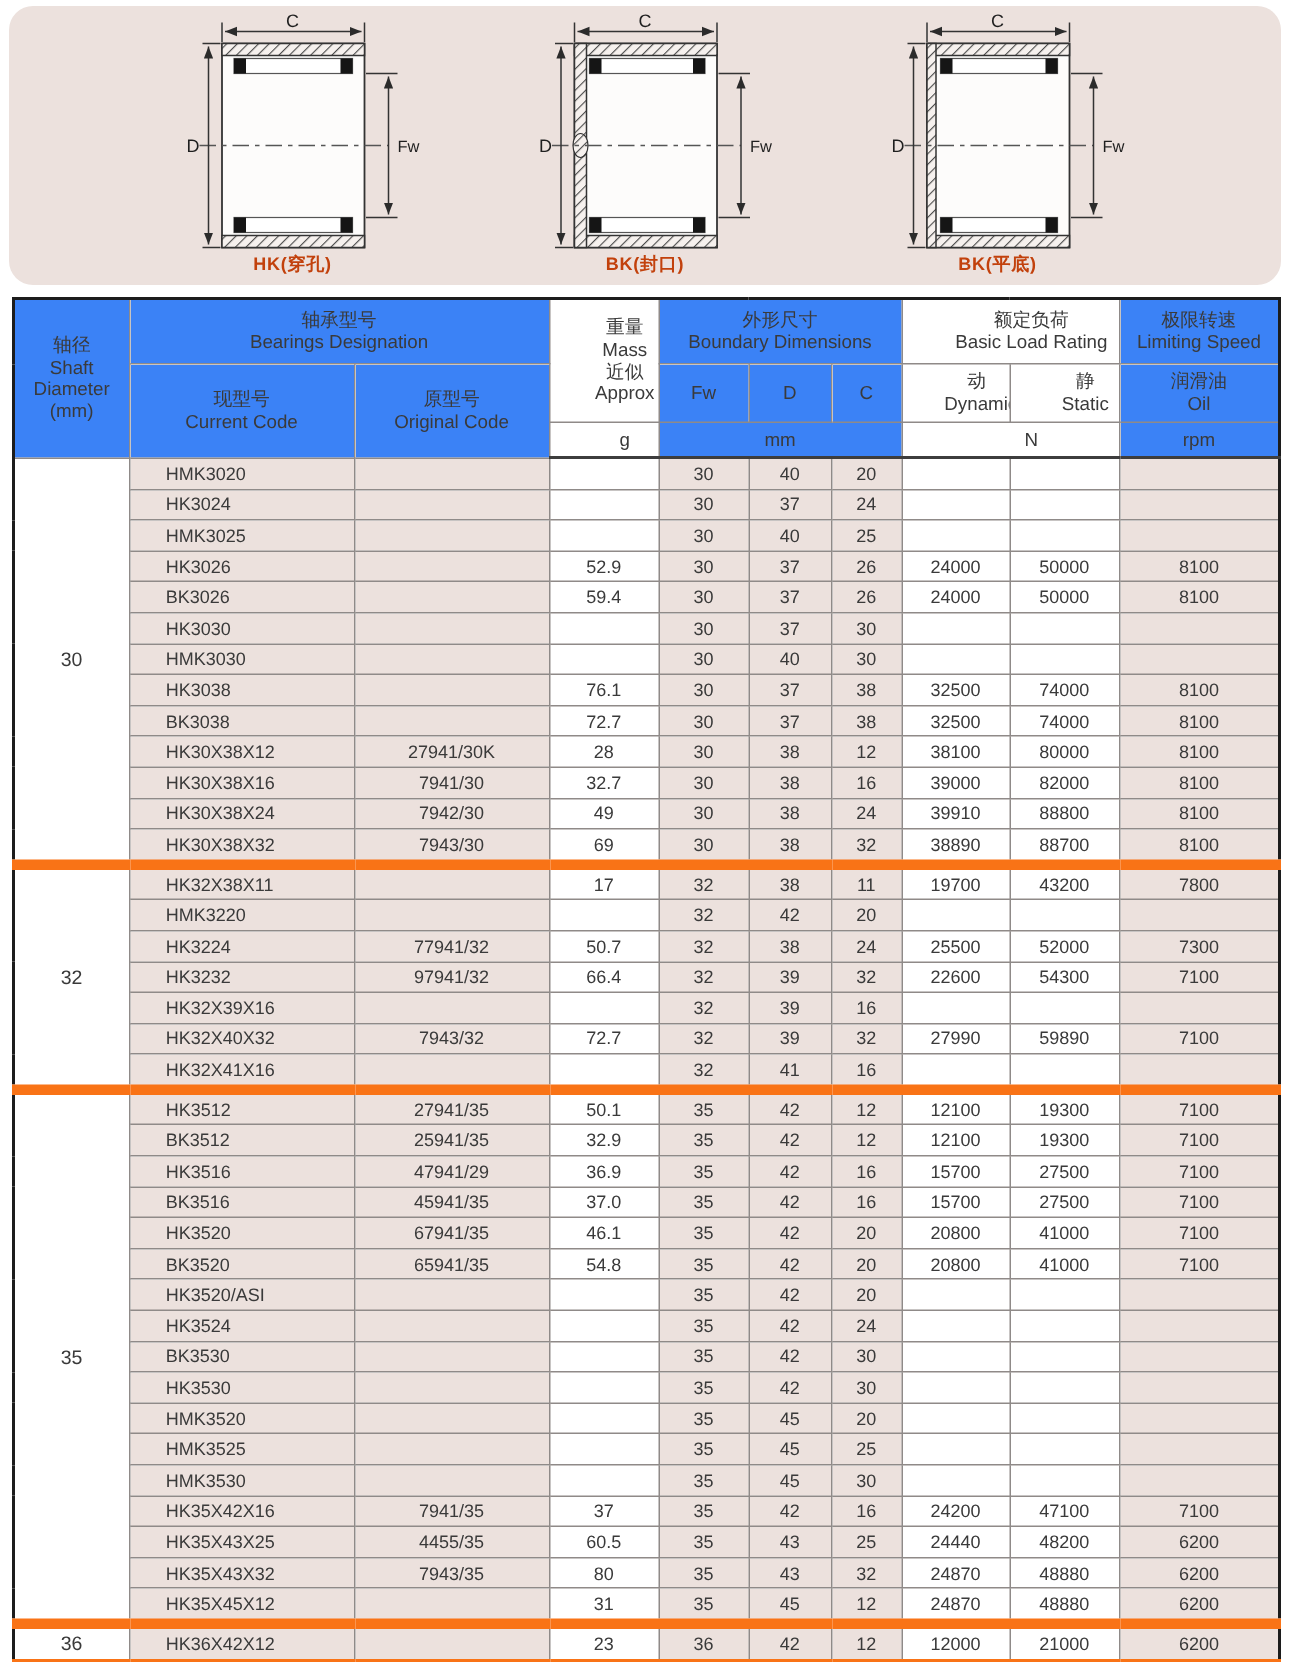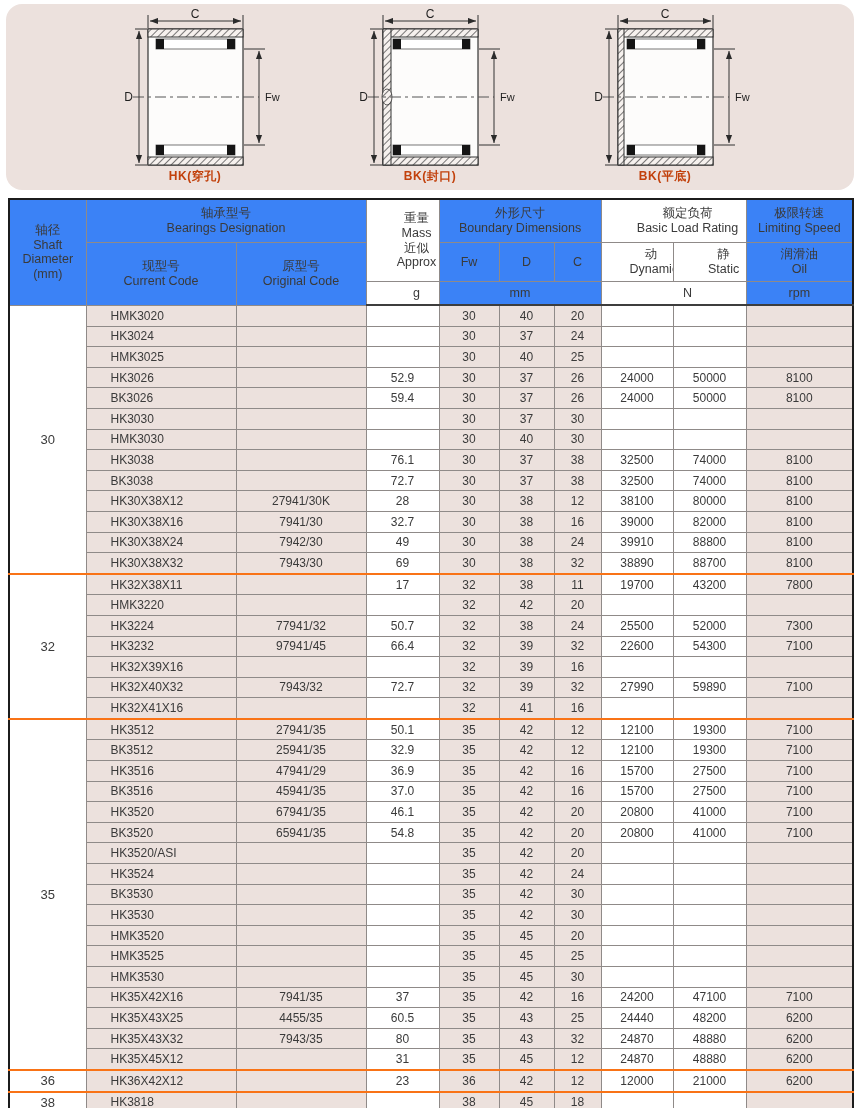--- a/index.html
+++ b/index.html
@@ -40,21 +40,21 @@
   }
   .spec-table thead th.w { background:#ffffff;padding-left:28px; }
   .spec-table thead tr.h1 th { height:42px; }
   .spec-table thead tr.h2 th { height:38px; }
   .spec-table thead tr.h3 th { height:22px; }
   .spec-table thead tr.h3 th { border-bottom:2px solid #3d3d3d; }
   .spec-table tbody td { height:19.6px; font-size:12px; background:#ece1dd; }
   .spec-table tbody td.w { background:#ffffff; }
   .spec-table tbody td.col-shaft { font-size:13px; background:#ffffff; }
   .spec-table tbody td.col-current { text-align:left; padding-left:24px; }
-  .spec-table tbody tr.group-start td { border-top:2px solid #f97316; }
+  .spec-table tbody tr.group-start td { border-top:7px solid #f97316; }
 </style>
 </head>
 <body>
 
 <svg width="0" height="0" style="position:absolute">
   <defs>
     <pattern id="hatch" width="5" height="5" patternUnits="userSpaceOnUse" patternTransform="rotate(45)">
       <rect width="5" height="5" fill="#f6f1ee"></rect>
       <line x1="0" y1="0" x2="0" y2="5" stroke="#4c4c4c" stroke-width="1.5"></line>
     </pattern>
@@ -382,21 +382,21 @@
         <td class="col-mass w">50.7</td>
         <td class="col-fw">32</td>
         <td class="col-d">38</td>
         <td class="col-c">24</td>
         <td class="col-dyn w">25500</td>
         <td class="col-stat w">52000</td>
         <td class="col-oil">7300</td>
       </tr>
       <tr>
         <td class="col-current">HK3232</td>
-        <td class="col-original">97941/45</td>
+        <td class="col-original">97941/32</td>
         <td class="col-mass w">66.4</td>
         <td class="col-fw">32</td>
         <td class="col-d">39</td>
         <td class="col-c">32</td>
         <td class="col-dyn w">22600</td>
         <td class="col-stat w">54300</td>
         <td class="col-oil">7100</td>
       </tr>
       <tr>
         <td class="col-current">HK32X39X16</td>

